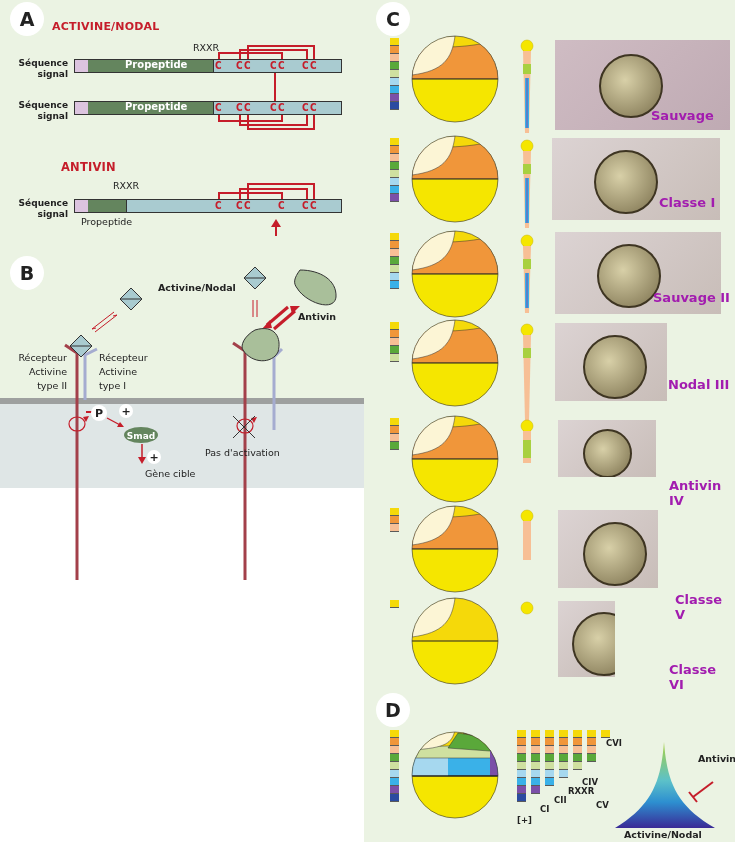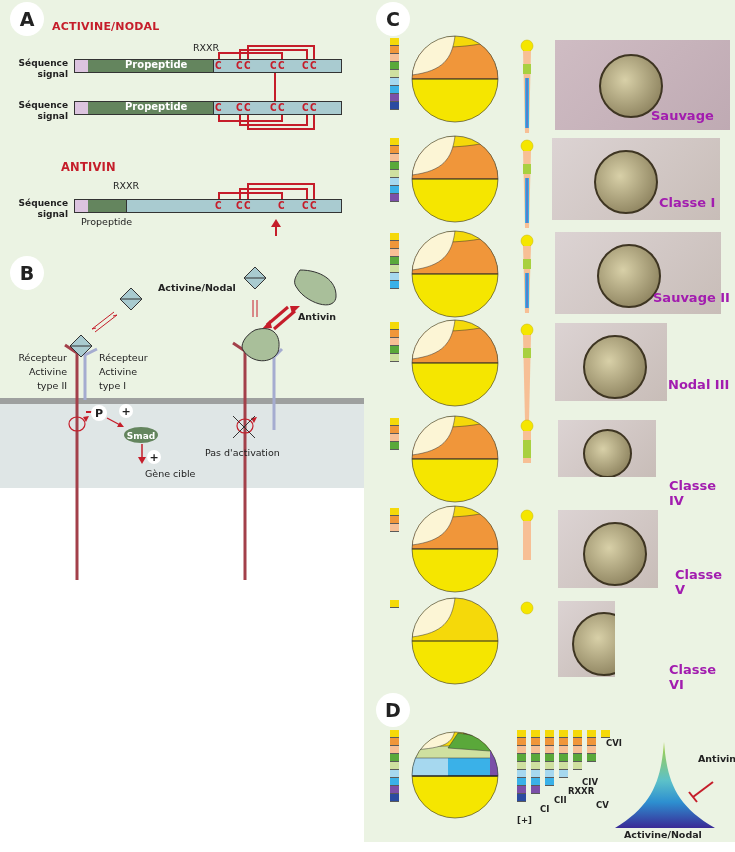--- a/index.html
+++ b/index.html
@@ -360,21 +360,21 @@
       <ellipse cx="47" cy="45" rx="43" ry="43" fill="none" stroke="#333" stroke-width="0.6"></ellipse>
     </svg>
     <svg width="30" height="95" style="left: 512px; top: 418px;">
       <circle cx="15" cy="8" r="6" fill="#f5e600" stroke="#c9b500" stroke-width="0.5"></circle>
       <polygon points="11,13 19,13 19,45 11,45" fill="#f7bf95"></polygon>
       <rect x="11" y="22" width="8" height="18" fill="#a8d040"></rect>
     </svg>
     <div class="photo" style="left: 558px; top: 420px; width: 98px; height: 57px;">
       <div style="position:absolute;left:24.5px;top:8.549999999999999px;width:45.6px;height:45.6px;border-radius:50%;background:radial-gradient(circle at 40% 40%,#d8d0a8,#7a6f4c);border:2px solid #3e3522;"></div>
     </div>
-    <div class="classe" style="left: 669px; top: 478px;">Classe IV</div>
+    <div class="classe" style="left: 669px; top: 478px;">Antivin IV</div>
     <div class="cbar" style="left: 390px; top: 508px;">
       <div style="background: rgb(245, 217, 10);"></div>
       <div style="background: rgb(240, 150, 58);"></div>
       <div style="background: rgb(247, 191, 149);"></div>
     </div>
     <svg width="95" height="90" style="left: 408px; top: 504px;">
       <clipPath id="cp5">
         <ellipse cx="47" cy="45" rx="43" ry="43"></ellipse>
       </clipPath>
       <g clip-path="url(#cp5)">
@@ -387,21 +387,21 @@
       </g>
       <ellipse cx="47" cy="45" rx="43" ry="43" fill="none" stroke="#333" stroke-width="0.6"></ellipse>
     </svg>
     <svg width="30" height="95" style="left: 512px; top: 508px;">
       <circle cx="15" cy="8" r="6" fill="#f5e600" stroke="#c9b500" stroke-width="0.5"></circle>
       <polygon points="11,13 19,13 19,52 11,52" fill="#f7bf95"></polygon>
     </svg>
     <div class="photo" style="left: 558px; top: 510px; width: 100px; height: 78px;">
       <div style="position:absolute;left:25px;top:11.7px;width:60px;height:60px;border-radius:50%;background:radial-gradient(circle at 40% 40%,#d8d0a8,#7a6f4c);border:2px solid #3e3522;"></div>
     </div>
-    <div class="classe" style="left: 675px; top: 567px;">Classe V</div>
+    <div class="classe" style="left: 675px; top: 592px;">Classe V</div>
     <div class="cbar" style="left: 390px; top: 600px;">
       <div style="background: rgb(245, 217, 10);"></div>
     </div>
     <svg width="95" height="90" style="left: 408px; top: 596px;">
       <clipPath id="cp6">
         <ellipse cx="47" cy="45" rx="43" ry="43"></ellipse>
       </clipPath>
       <g clip-path="url(#cp6)">
         <rect x="0" y="0" width="95" height="90" fill="#f5d90a"></rect>
         <path d="M4,41 C8,8 25,2 47,2 C44,25 35,37 4,41 Z" fill="#fcf5d5" stroke="#333" stroke-width="0.5"></path>

